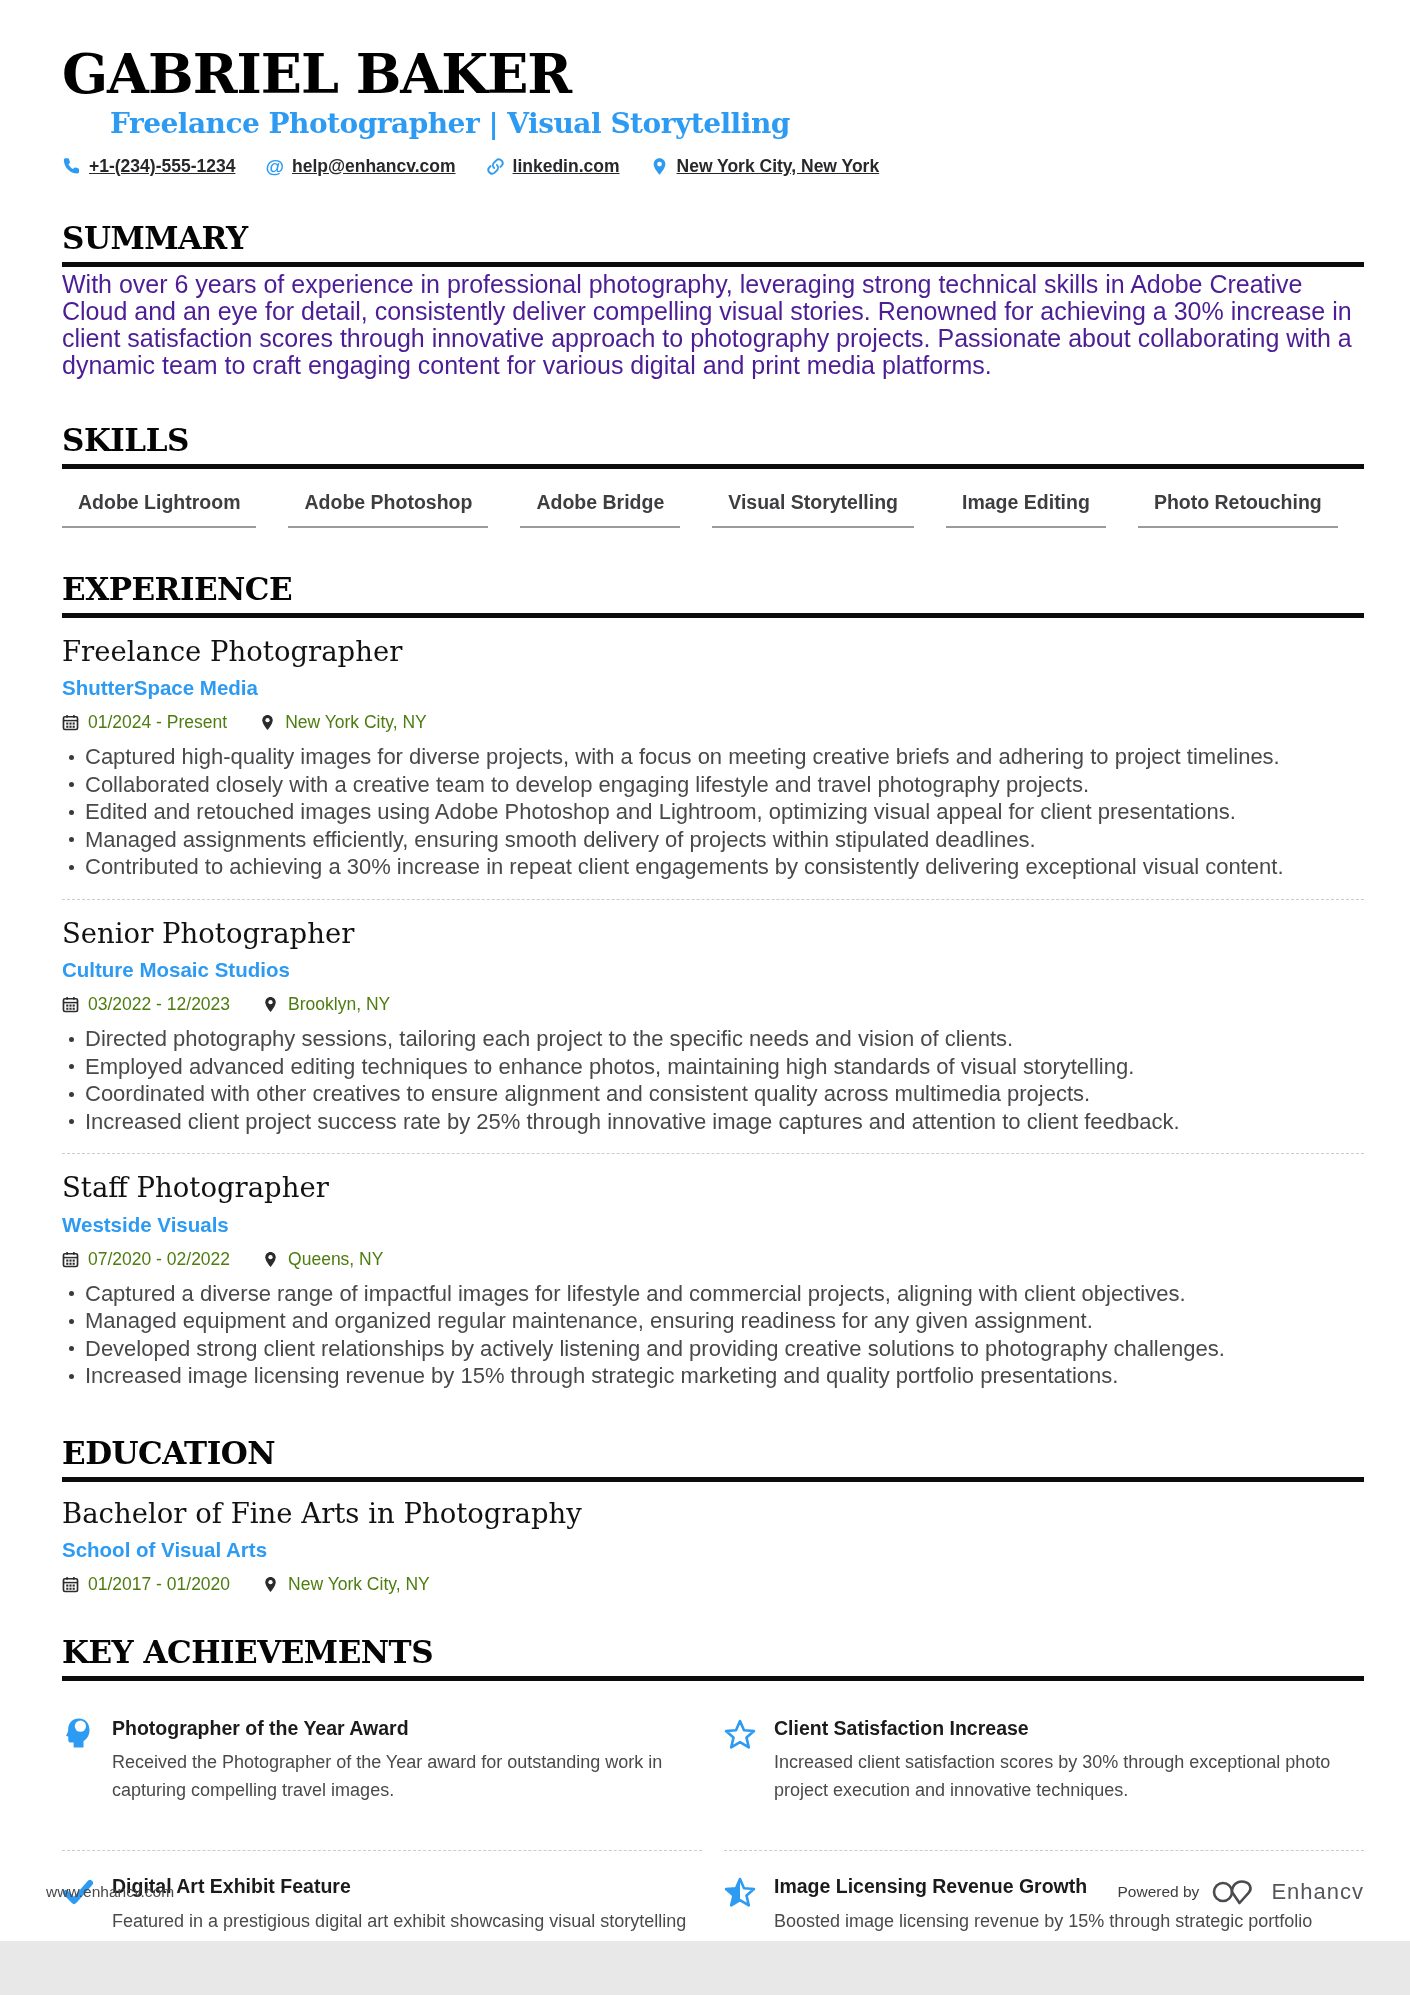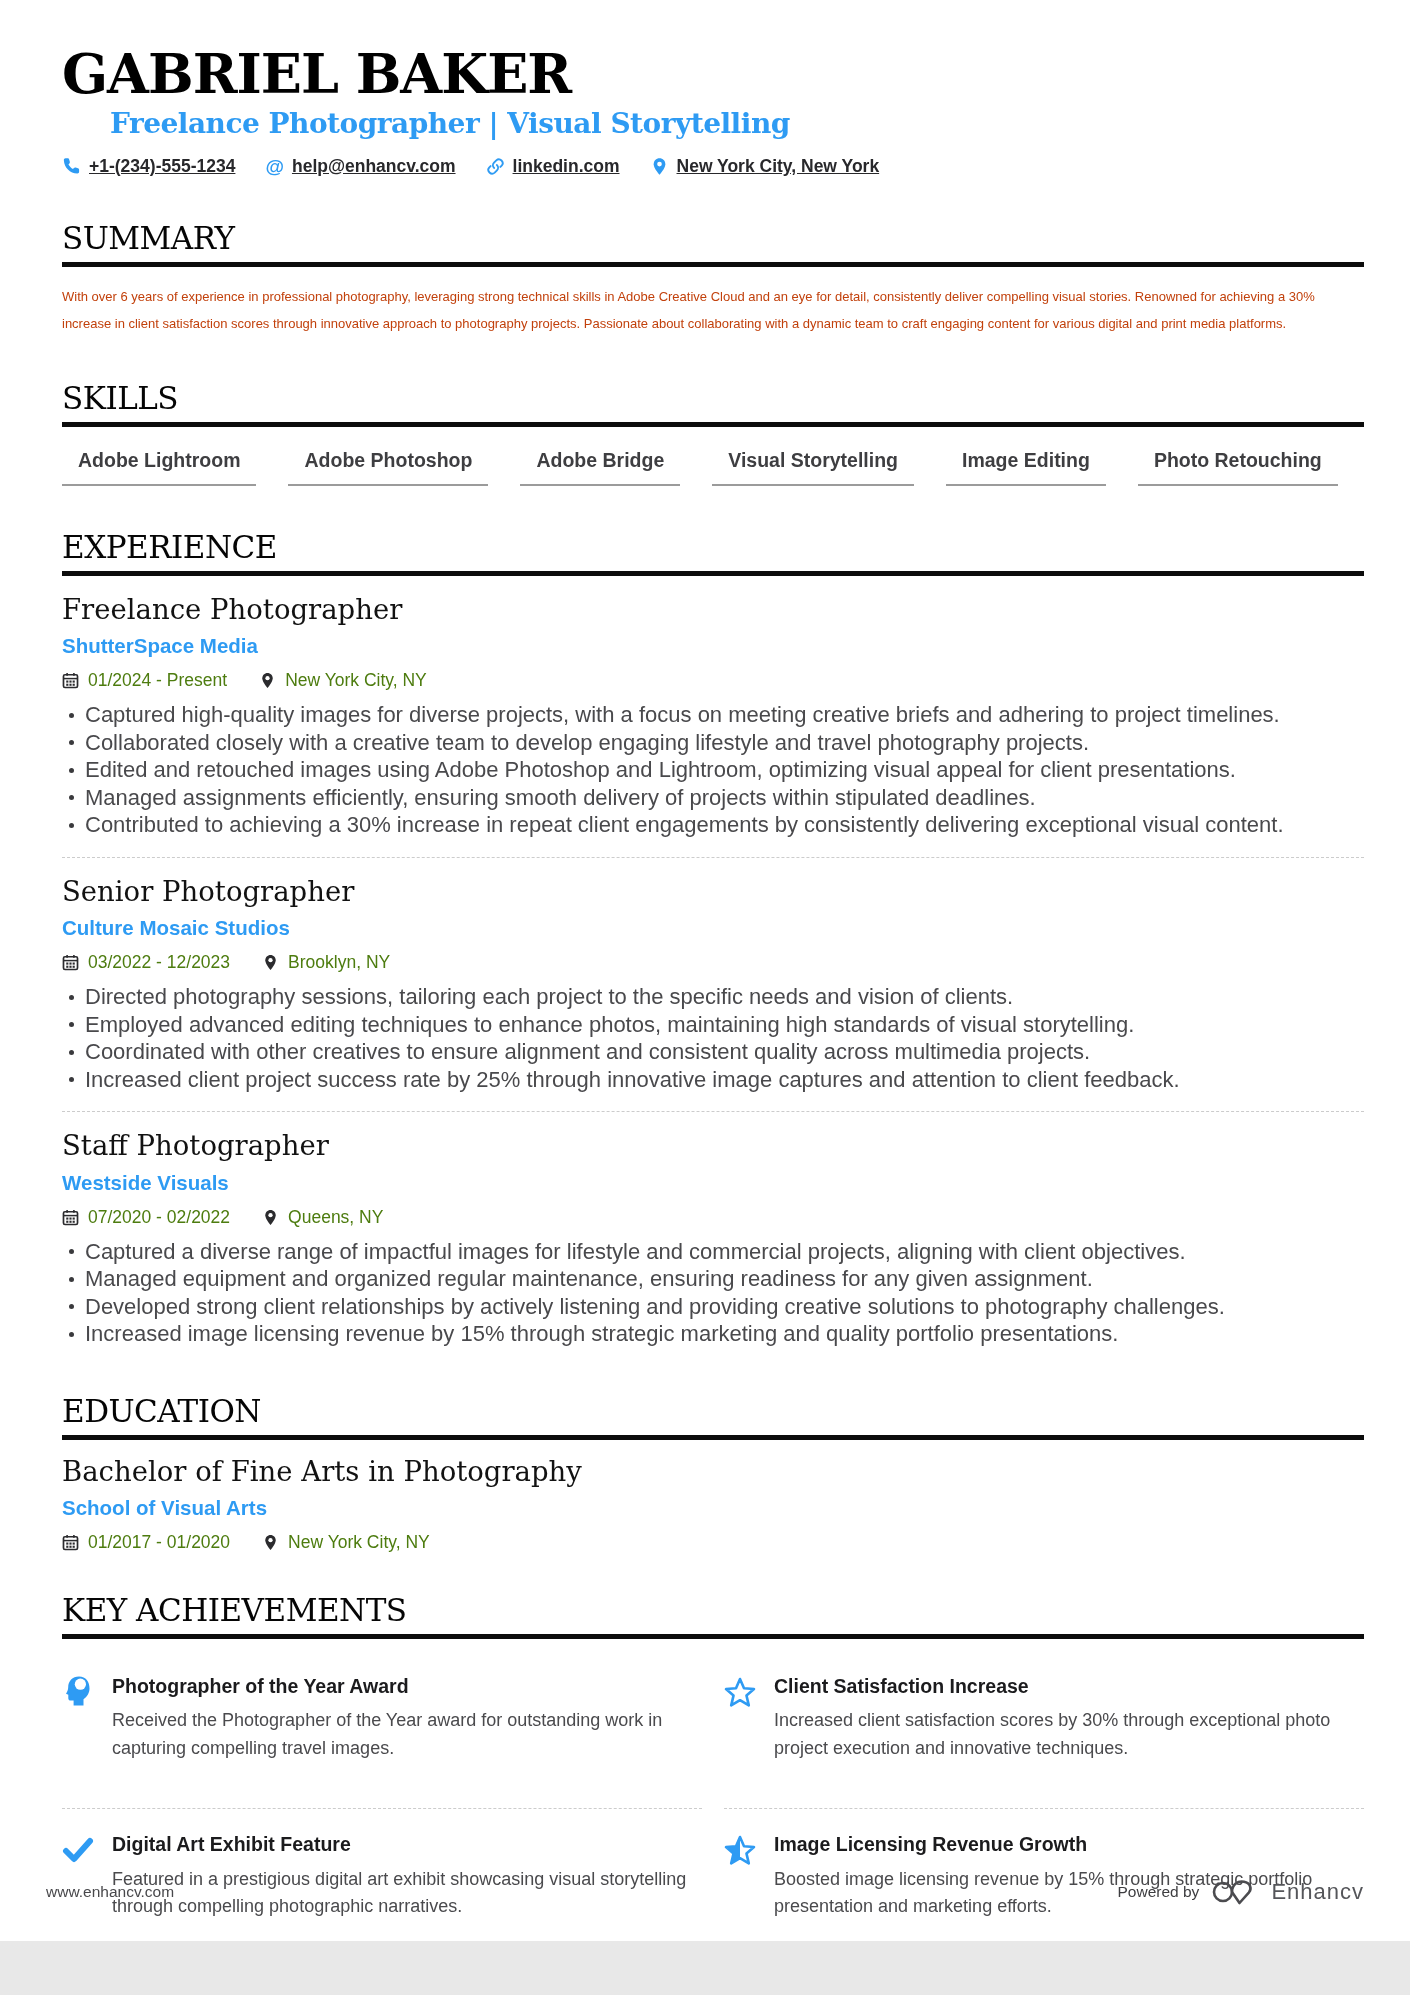--- a/index.html
+++ b/index.html
@@ -19,26 +19,26 @@
     color:var(--accent); margin-top:4px; letter-spacing:-0.5px;margin-left:48px;
   }
   .contact-row { display:flex; align-items:center; gap:30px; margin-top:16px; }
   .contact-item { display:flex; align-items:center; gap:8px; cursor:pointer; }
   .contact-item .txt { font-size:17.5px; font-weight:700; color:#28282b;text-decoration:underline; }
   .cicon { width:19px; height:19px; display:inline-block; }
   .at-glyph { font-size:19px; font-weight:700; color:var(--accent); line-height:19px; }
   
   .section { margin-top:44px; }
   .section-heading {
-    font-family:"DejaVu Serif", serif; font-weight:400; font-size:31px;
+    font-family:"DejaVu Serif", serif; font-weight:700; font-size:31px;
     color:#050505; letter-spacing:-0.5px; line-height:1.1;
   }
   .section-rule { height:5px; background:#0c0c0c; margin-top:7px; }
   
-  .summary-text { margin-top:16px; font-size:13px; line-height:27px; color:#c2410c; }
+  .summary-text { margin-top:4px; font-size:25px; line-height:27px; color:#4c1d95; }
   
   .skills-wrap { display:flex; flex-wrap:wrap; column-gap:32px; row-gap:24px; margin-top:22px; }
   .skill-chip {
     font-size:19.5px; font-weight:700; color:#3e3e41;
     padding:0 16px 12px 16px; border-bottom:2px solid #9b9b9b;
   }
   
   .job { padding:16px 0 18px 0; }
   .job + .job { border-top:1px dashed #cccccc; }
   .job-title, .degree-title {

